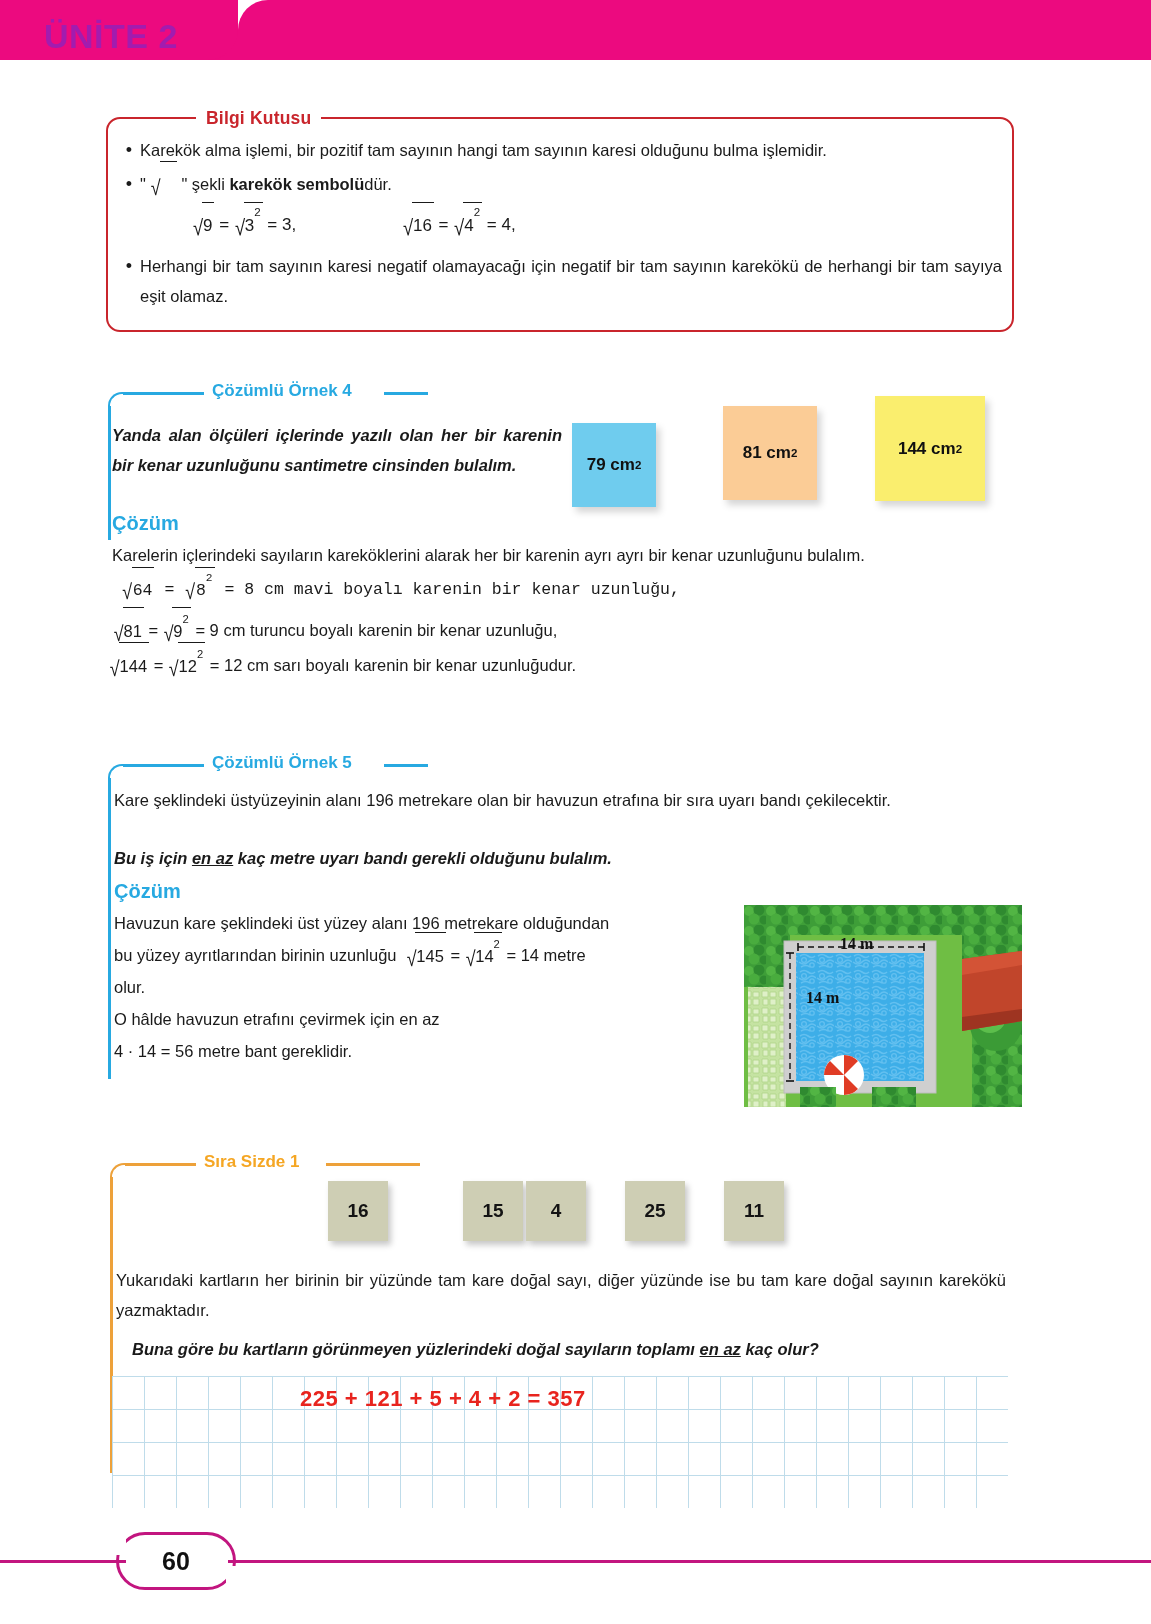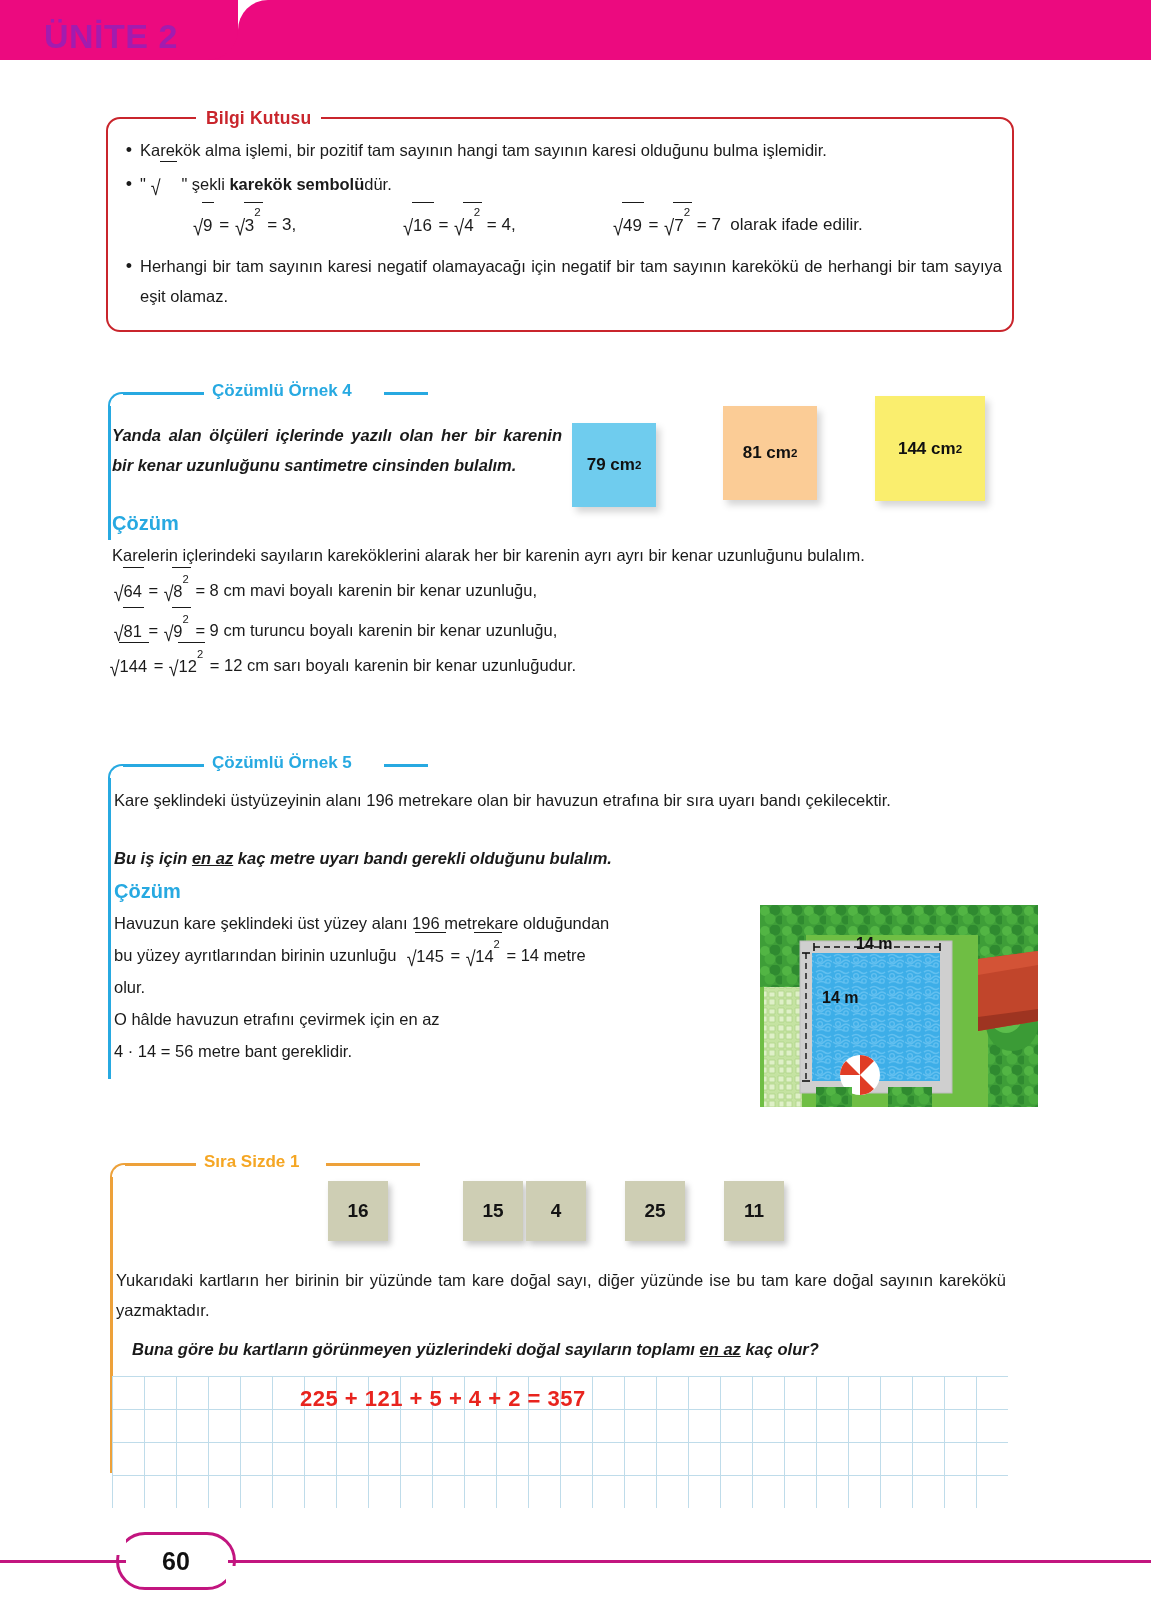--- a/index.html
+++ b/index.html
@@ -121,21 +121,21 @@
   .just{ text-align:justify; text-align-last:left; }
   u{ text-decoration:underline; }
 
   
   .sq{
     position:absolute; display:flex; align-items:center; justify-content:center;
     font-weight:bold; color:#111; box-shadow:4px 5px 7px rgba(0,0,0,.17);
   }
 
   
-  .pool-wrap{ position:absolute; left:760px; top:905px; width:278px; height:202px; overflow:hidden; }
+  .pool-wrap{ position:absolute; left:744px; top:905px; width:278px; height:202px; overflow:hidden;font-family:Liberation Serif, serif; }
 
   
   .card{
     position:absolute; width:60px; height:60px; background:#CECEB4;
     display:flex; align-items:center; justify-content:center;
     font-size:19px; font-weight:bold; color:#141414;
     box-shadow:3px 4px 6px rgba(0,0,0,.22);
   }
 
   
@@ -203,26 +203,20 @@
     <div class="eq-cell">
       <span class="rad"><span class="sign">√</span><span class="bar"><span>9</span></span></span>
       = <span class="rad"><span class="sign">√</span><span class="bar"><span>3</span><sup>2</sup></span></span>
       = <span>3,</span>
     </div>
     <div class="eq-cell">
       <span class="rad"><span class="sign">√</span><span class="bar"><span>16</span></span></span>
       = <span class="rad"><span class="sign">√</span><span class="bar"><span>4</span><sup>2</sup></span></span>
       = <span>4,</span>
     </div>
-    <div class="eq-cell wide">
-      <span class="rad"><span class="sign">√</span><span class="bar"><span>49</span></span></span>
-      = <span class="rad"><span class="sign">√</span><span class="bar"><span>7</span><sup>2</sup></span></span>
-      = <span>7</span>
-      &nbsp;<span>olarak ifade edilir.</span>
-    </div>
   </div>
 
   <div class="bullet-row">
     <div class="bullet-dot">•</div>
     <div class="bullet-text just" style="width:858px;">Herhangi bir tam sayının karesi negatif olamayacağı için negatif bir tam sayının karekökü de herhangi bir tam sayıya eşit olamaz.</div>
   </div>
 </div>
 
 <div class="ex-frame border-blue" style="left:108px; top:392px; width:320px; height:148px;">
   <div class="corner"></div>
@@ -244,21 +238,21 @@
 </div>
 <div class="sq" style="left:875px; top:396px; width:110px; height:105px; background:#FAEE6E; font-size:17px;">
   <span>144 cm</span>
     <sup>2</sup>
 </div>
 
 <div class="cozum-label" style="position:absolute; left:112px; top:512px;">Çözüm</div>
 
 <div class="body-text" style="position:absolute; left:112px; top:540px; width:900px;">Karelerin içlerindeki sayıların kareköklerini alarak her bir karenin ayrı ayrı bir kenar uzunluğunu bulalım.</div>
 
-<div class="body-text" style="position:absolute; left:113px; top:575px;">
+<div class="body-text" style="position:absolute; left:121px; top:575px;font-family:Liberation Mono, monospace;">
   <span class="rad"><span class="sign">√</span><span class="bar"><span>64</span></span></span>
   = <span class="rad"><span class="sign">√</span><span class="bar"><span>8</span><sup>2</sup></span></span>
   = <span>8</span>
   <span>cm mavi boyalı karenin bir kenar uzunluğu,</span>
 </div>
 
 <div class="body-text" style="position:absolute; left:113px; top:615px;">
   <span class="rad"><span class="sign">√</span><span class="bar"><span>81</span></span></span>
   = <span class="rad"><span class="sign">√</span><span class="bar"><span>9</span><sup>2</sup></span></span>
   = <span>9</span>

